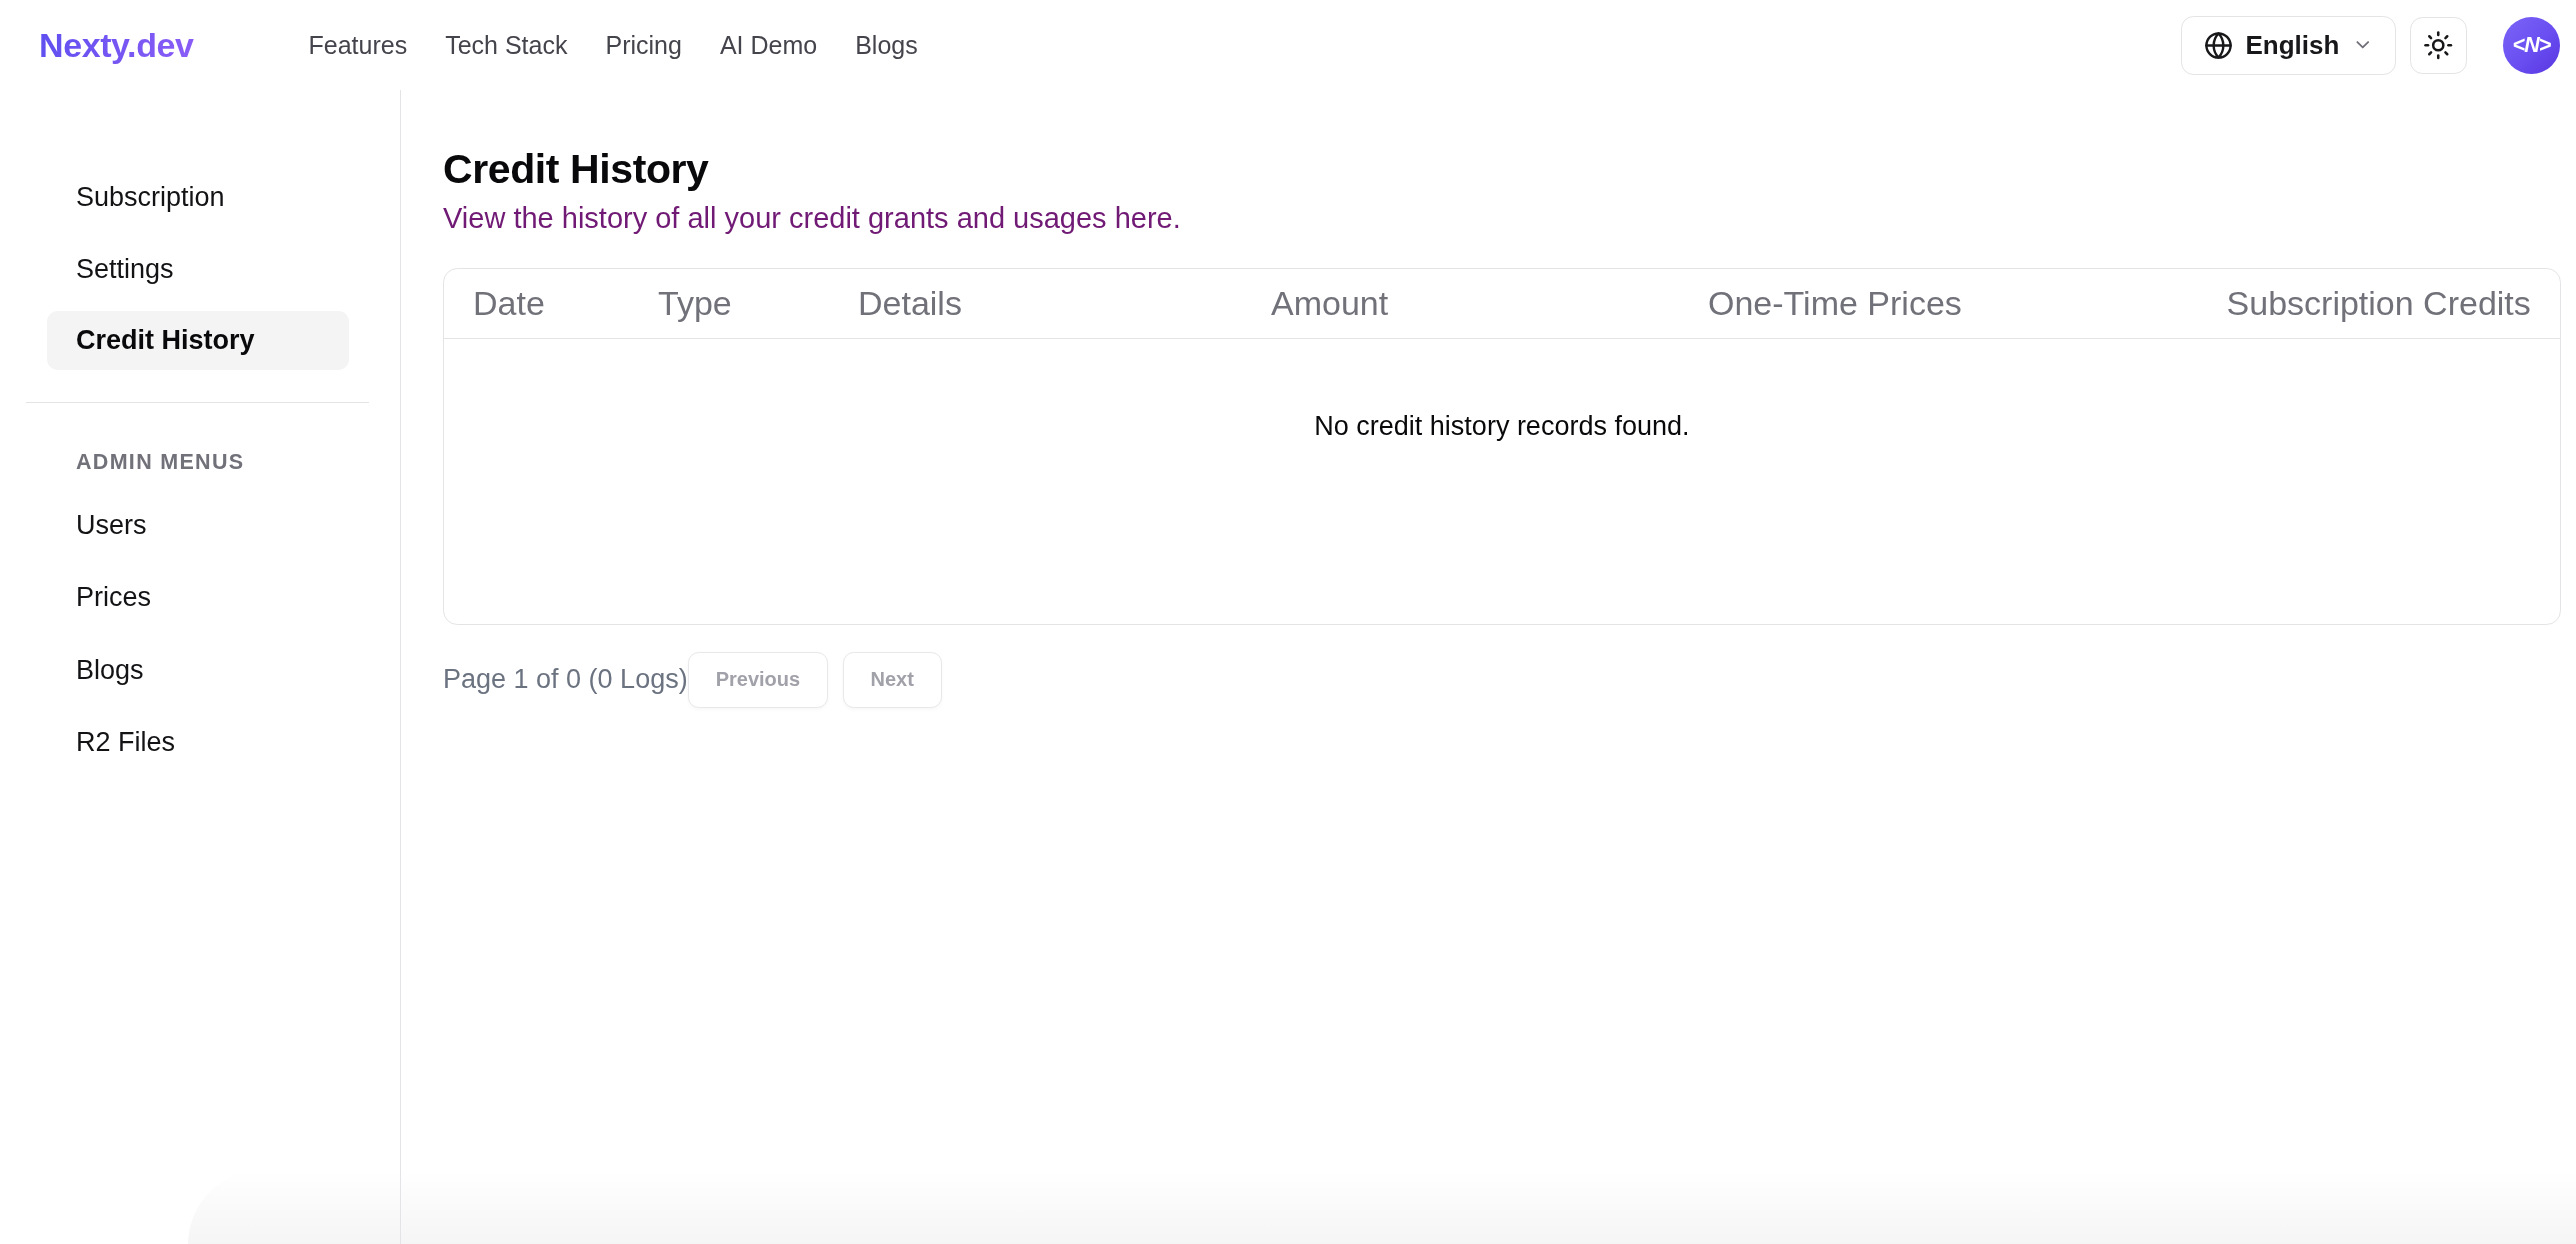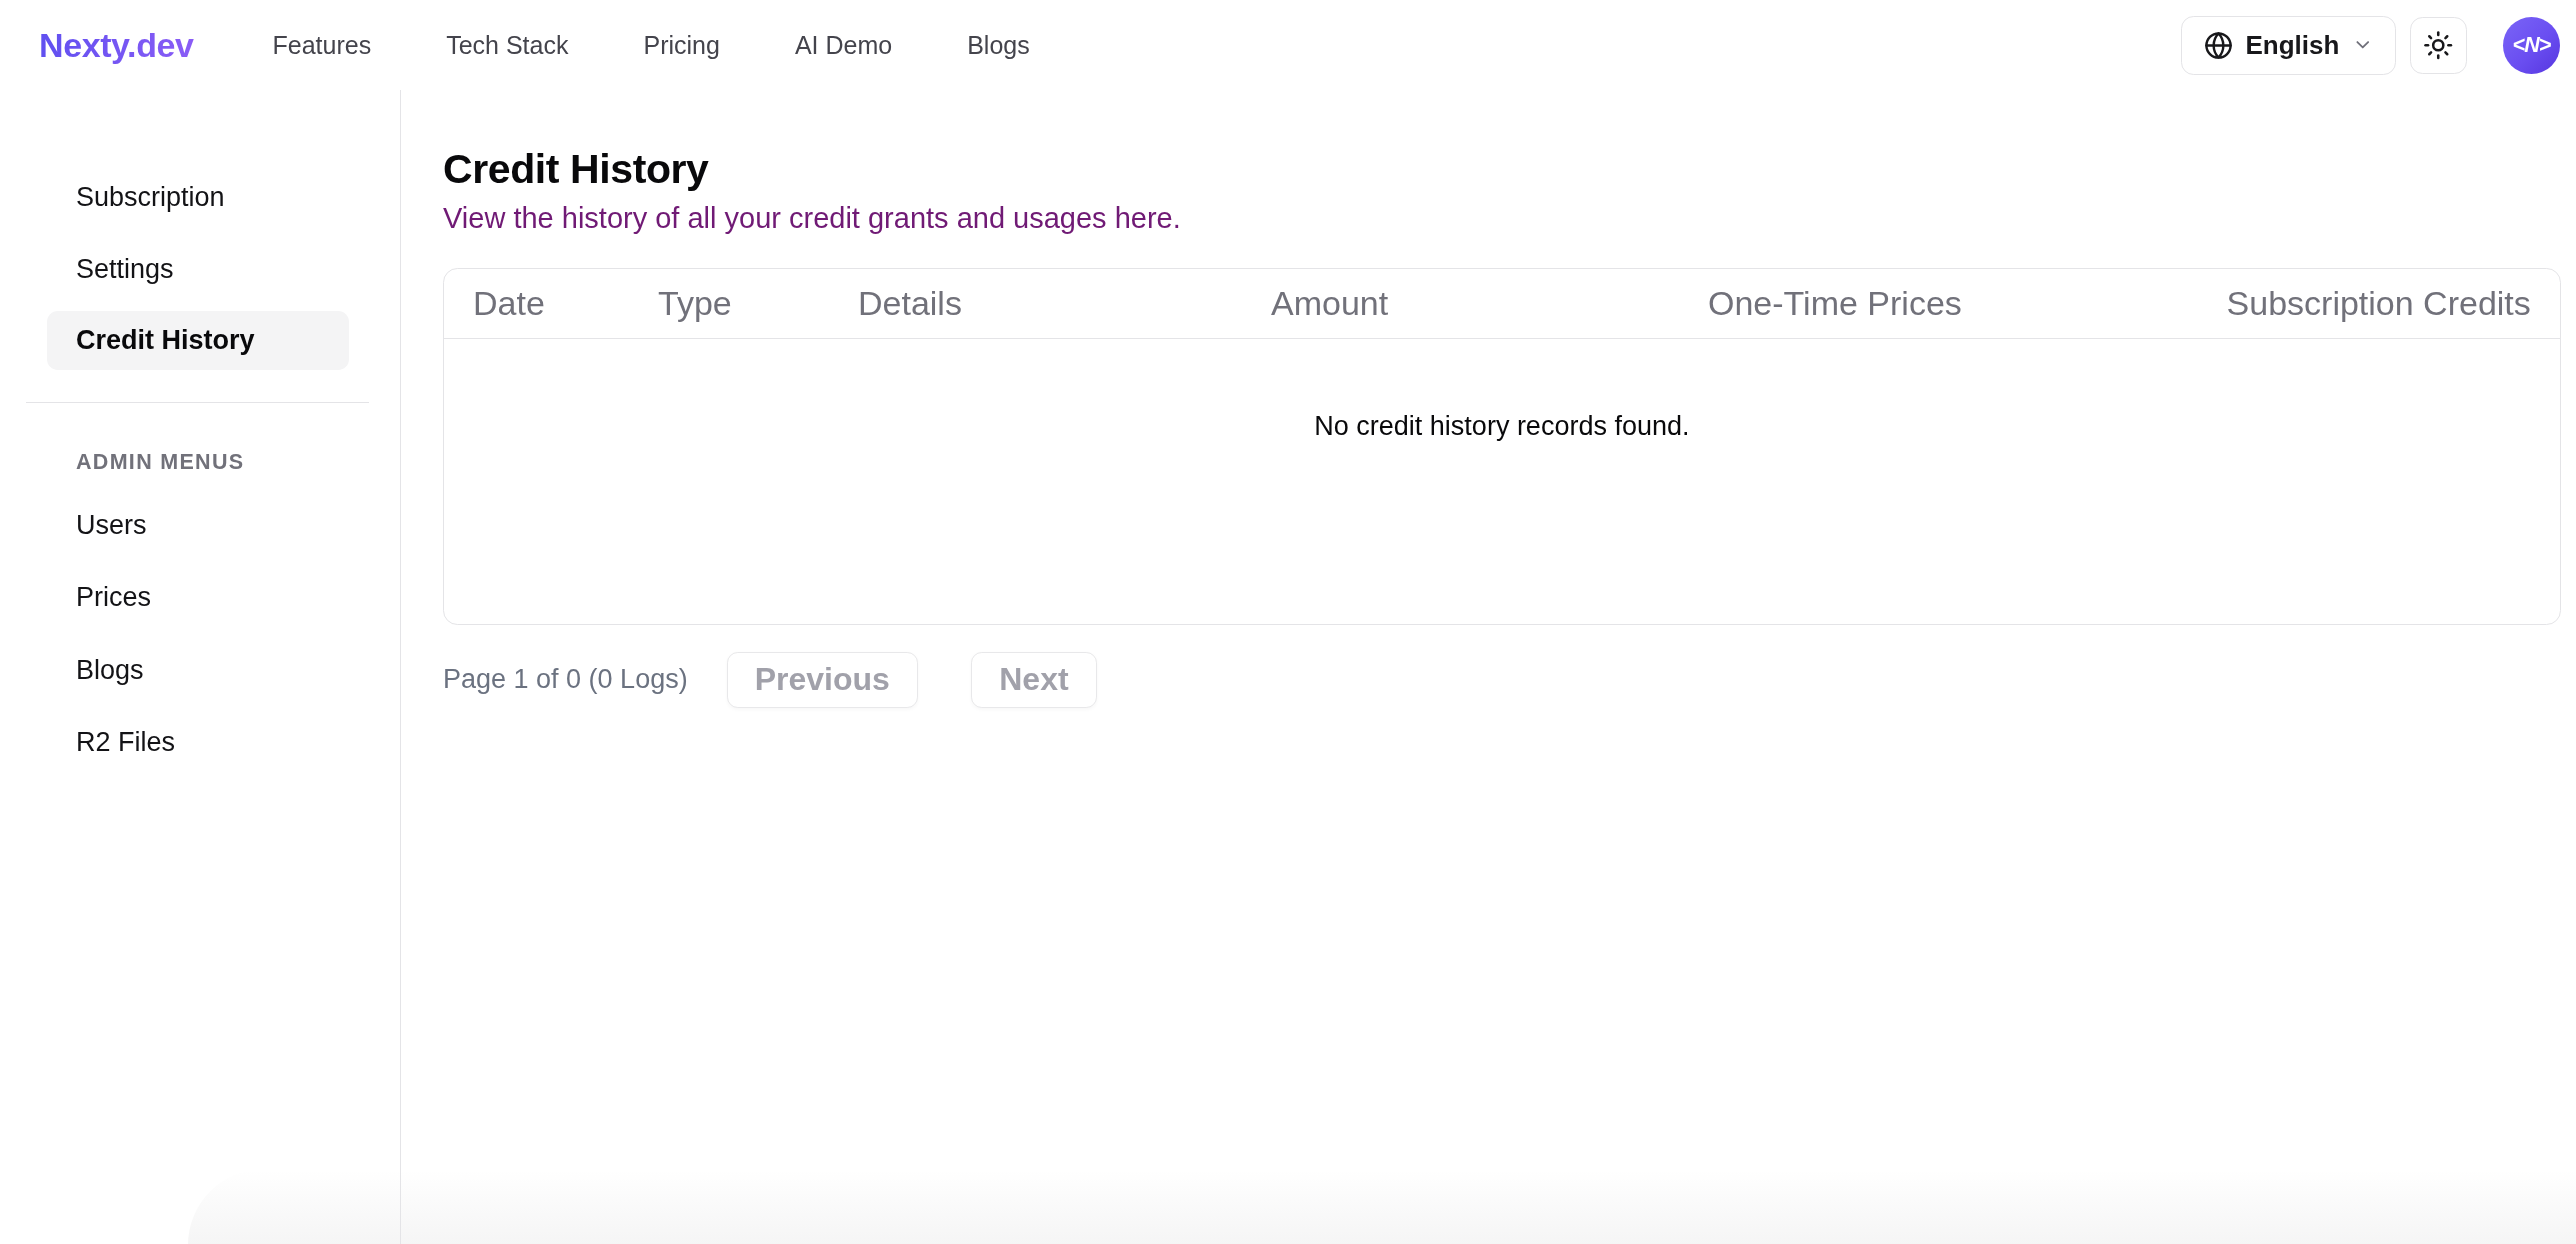--- a/index.html
+++ b/index.html
@@ -21,21 +21,21 @@
     padding: 0 16px 0 39px;
   }
   .logo {
     font-size: 34px; font-weight: bold; letter-spacing: -0.4px;
     text-decoration: none; cursor: pointer;
     background: linear-gradient(90deg, #6050f0 0%, #8a5cf6 100%);
     -webkit-background-clip: text; background-clip: text;
     color: transparent;
     text-align: center;
   }
-  .top-nav { display: flex; gap: 75px; margin-left: 79px; }
+  .top-nav { display: flex; gap: 38px; margin-left: 115px; }
   .top-nav a {
     font-size: 25px; font-weight: 500; color: #44444c;
     text-decoration: none; cursor: pointer; line-height: 1;
   }
   .spacer { flex: 1; }
   .icon svg { display: block; }
   .lang-btn {
     display: flex; align-items: center; gap: 12.6px;
     height: 59px; padding: 0 21.5px;
     border: 1.8px solid #e4e4e7; border-radius: 12.6px;
@@ -118,24 +118,23 @@
     font-size: 27px; color: #09090b;
   }
 
   .pager { display: flex; align-items: center; justify-content: flex-start; margin-top: 27px; }
   .pager-summary { font-size: 27px; color: #6b7280; }
   .pager-buttons { display: flex; gap: 14.4px; }
   .pager-buttons button {
     height: 56px; padding: 0 27px;
     border: 1.8px solid #e8e8ea; border-radius: 10.8px;
     background: #fff; color: #a1a1aa;
-    font-family: inherit; font-size: 32px; font-weight: 600;
+    font-family: inherit; font-size: 20px; font-weight: 600;
     box-shadow: 0 1.8px 3.6px rgba(0,0,0,0.03);
     cursor: pointer;
-    margin-left: 39px;
   }
 
   
   .bottom-wash {
     position: absolute; z-index: 0;
     left: 188px; right: 0; bottom: 0; height: 76px;
     border-top-left-radius: 152px;
     background: linear-gradient(to bottom, rgba(24,24,27,0) 0%, rgba(24,24,27,0.045) 100%);
   }
 </style>

